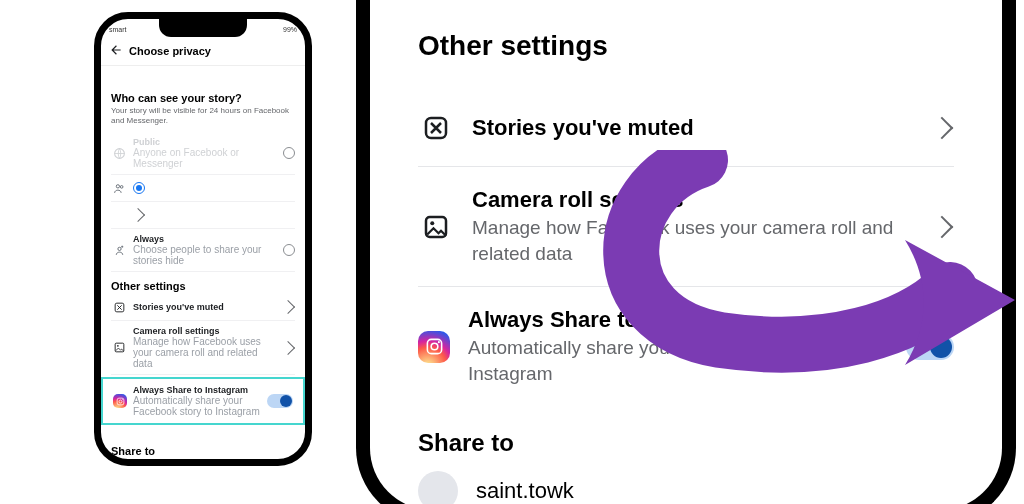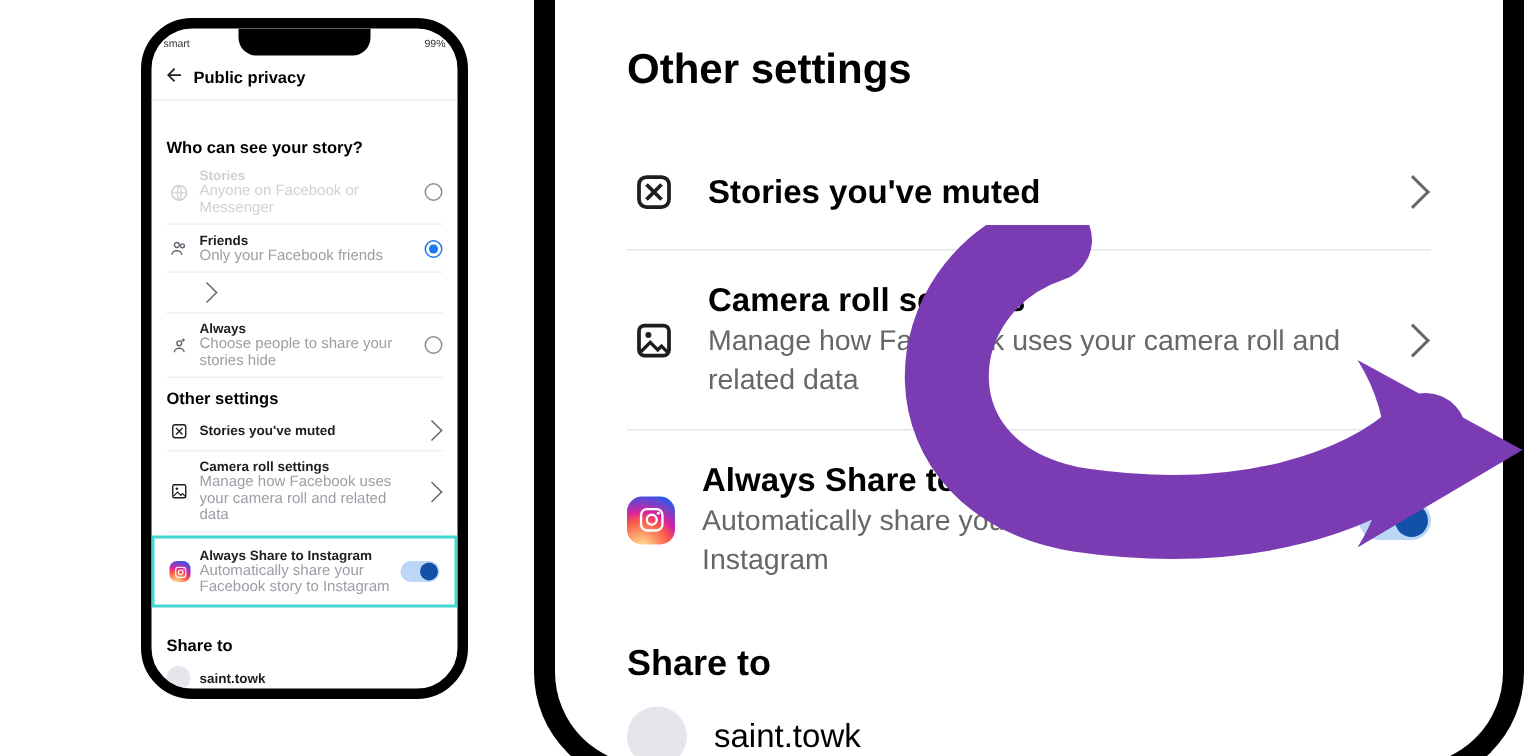--- a/index.html
+++ b/index.html
@@ -151,51 +151,48 @@
   <div class="statusbar">
     <span>smart</span>
     <span>99%</span>
   </div>
   <div class="topbar">
     <span>
       <svg width="14" height="14" viewBox="0 0 24 24">
           <path d="M20 11H7.8l5.6-5.6L12 4l-8 8 8 8 1.4-1.4L7.8 13H20z" fill="#1c1e21"></path>
         </svg>
     </span>
-    <span>Public privacy</span>
+    <span>Choose privacy</span>
   </div>
   <div class="content">
     <div class="hdr">Who can see your story?</div>
+    <div class="sub">Your story will be visible for 24 hours on Facebook and Messenger.</div>
 
     <div class="row faded">
       <span class="ico">
         <svg viewBox="0 0 24 24" width="13" height="13">
             <circle cx="12" cy="12" r="9" fill="none" stroke="#cfd1d4" stroke-width="2"></circle>
             <path d="M3 12h18M12 3c3 3 3 15 0 18M12 3c-3 3-3 15 0 18" stroke="#cfd1d4" stroke-width="1.5" fill="none"></path>
           </svg>
       </span>
       <div class="txt">
-        <div class="ttl">Stories</div>
+        <div class="ttl">Public</div>
         <div class="desc">Anyone on Facebook or Messenger</div>
       </div>
       <div class="radio"></div>
     </div>
 
     <div class="row">
       <span class="ico">
         <svg viewBox="0 0 24 24" width="13" height="13">
             <circle cx="9" cy="8" r="3" fill="none" stroke="#606770" stroke-width="1.7"></circle>
             <circle cx="16" cy="9" r="2.4" fill="none" stroke="#606770" stroke-width="1.7"></circle>
             <path d="M3 20c0-3 3-5 6-5s6 2 6 5" fill="none" stroke="#606770" stroke-width="1.7"></path>
           </svg>
       </span>
-      <div class="txt">
-        <div class="ttl">Friends</div>
-        <div class="desc">Only your Facebook friends</div>
-      </div>
       <div class="radio sel"></div>
     </div>
 
     <div class="row">
       <span class="ico"></span>
       <div class="chevron"></div>
     </div>
 
     <div class="row">
       <span class="ico">

